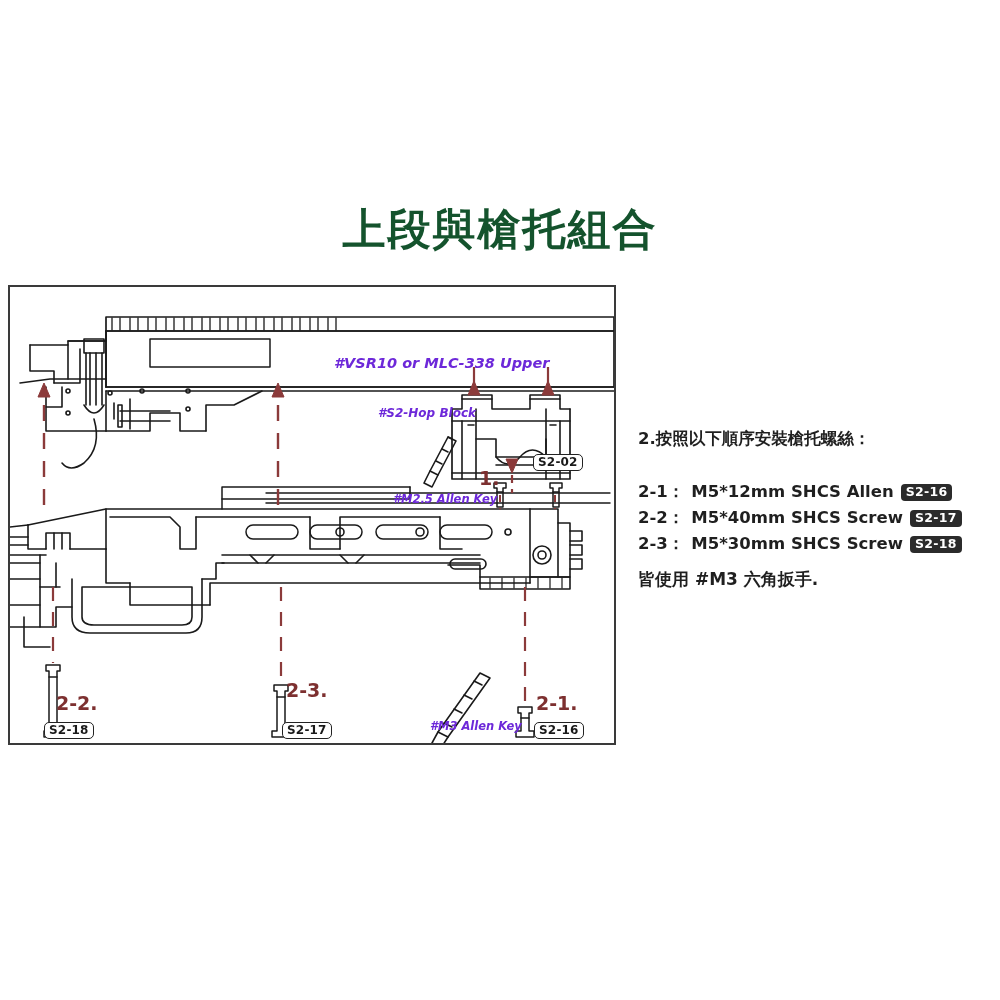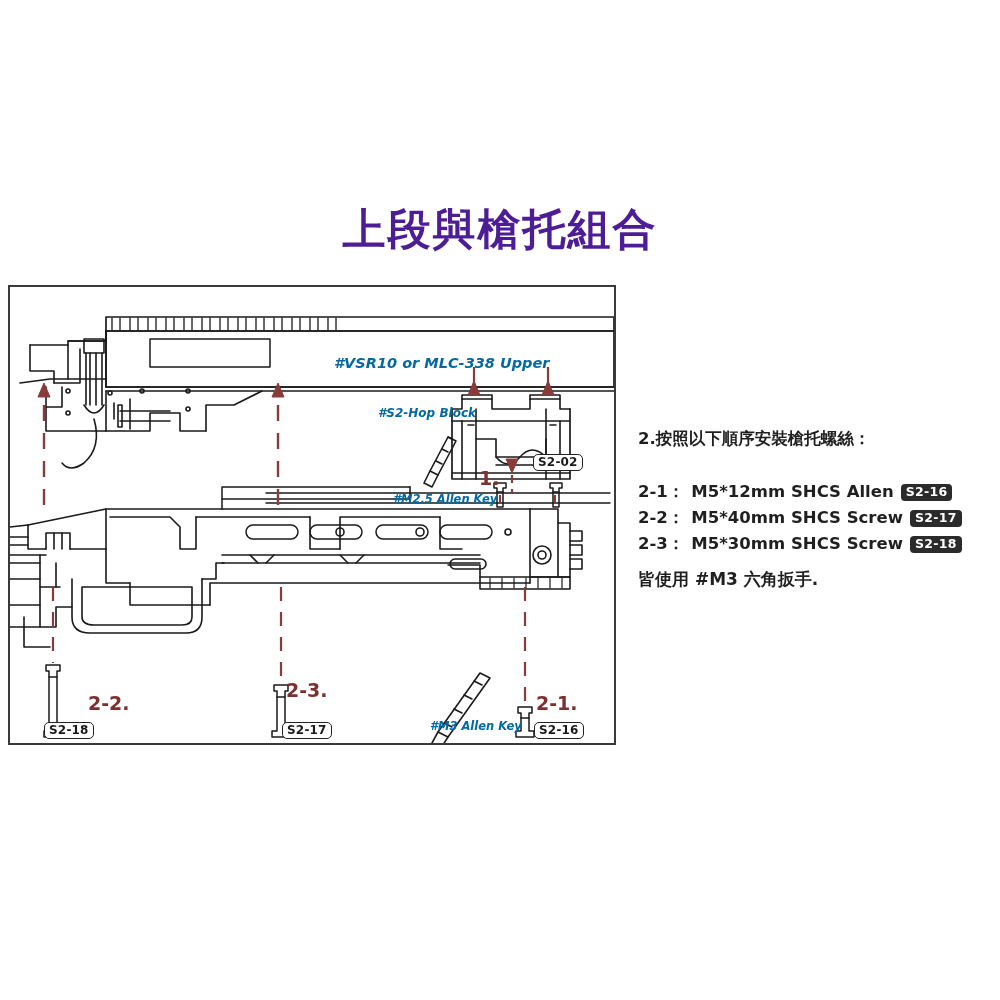--- a/index.html
+++ b/index.html
@@ -7,21 +7,21 @@
   body { font-family:"Liberation Sans","DejaVu Sans",sans-serif; color:#1a1a1a; position:relative; overflow:hidden; }
 
   #page { position:absolute; left:0; top:0; width:1000px; height:1000px; }
 
   
   .title {
     position:absolute; left:0; top:206px; width:1000px;
     text-align:center;
     font-family:"DejaVu Sans","Liberation Sans",sans-serif;
     font-size:43px; font-weight:700; letter-spacing:2px;
-    color:#4c1d95; line-height:1.1; white-space:nowrap;
+    color:#14532d; line-height:1.1; white-space:nowrap;
   }
 
   
   .frame {
     position:absolute; left:8px; top:285px; width:608px; height:460px;
     border:2.5px solid #3a3a3a; background:#fff;
   }
 
   
   .panel { position:absolute; left:638px; top:286px; width:352px; }
@@ -56,21 +56,21 @@
     border:1.8px solid #222; border-radius:5px;
     font-family:"DejaVu Sans","Liberation Sans",sans-serif;
     font-size:12px; font-weight:700; letter-spacing:0.2px;
     padding:0px 4px 1px 4px; line-height:14px; white-space:nowrap;
   }
 
   
   .dlabel {
     position:absolute; white-space:nowrap;
     font-family:"DejaVu Sans","Liberation Sans",sans-serif;
-    font-style:italic; font-weight:700; color:#0369a1;
+    font-style:italic; font-weight:700; color:#6d28d9;
   }
   .marker {
     position:absolute; white-space:nowrap;
     font-family:"DejaVu Sans","Liberation Sans",sans-serif;
     font-weight:700; color:#7d3030; font-size:19px;
   }
   .badge-pos { position:absolute; }
 
   svg { display:block; }
 </style>
@@ -281,21 +281,21 @@
     <div class="dlabel" style="left:368px; top:119px; font-size:12px;">#S2-Hop Block</div>
 
     <div class="badge-pos" style="left:523px; top:165px;">
       <span class="badge-out">S2-02</span>
     </div>
 
     <div class="dlabel" style="left:383px; top:205px; font-size:11.5px;">#M2.5 Allen Key</div>
 
     <div class="marker" style="left:469px; top:180px;">1.</div>
 
-    <div class="marker" style="left:46px; top:405px;padding-left:32px;">2-2.</div>
+    <div class="marker" style="left:46px; top:405px;">2-2.</div>
     <div class="badge-pos" style="left:34px; top:433px;">
       <span class="badge-out">S2-18</span>
     </div>
 
     <div class="marker" style="left:276px; top:392px;">2-3.</div>
     <div class="badge-pos" style="left:272px; top:433px;">
       <span class="badge-out">S2-17</span>
     </div>
 
     <div class="marker" style="left:526px; top:405px;">2-1.</div>

